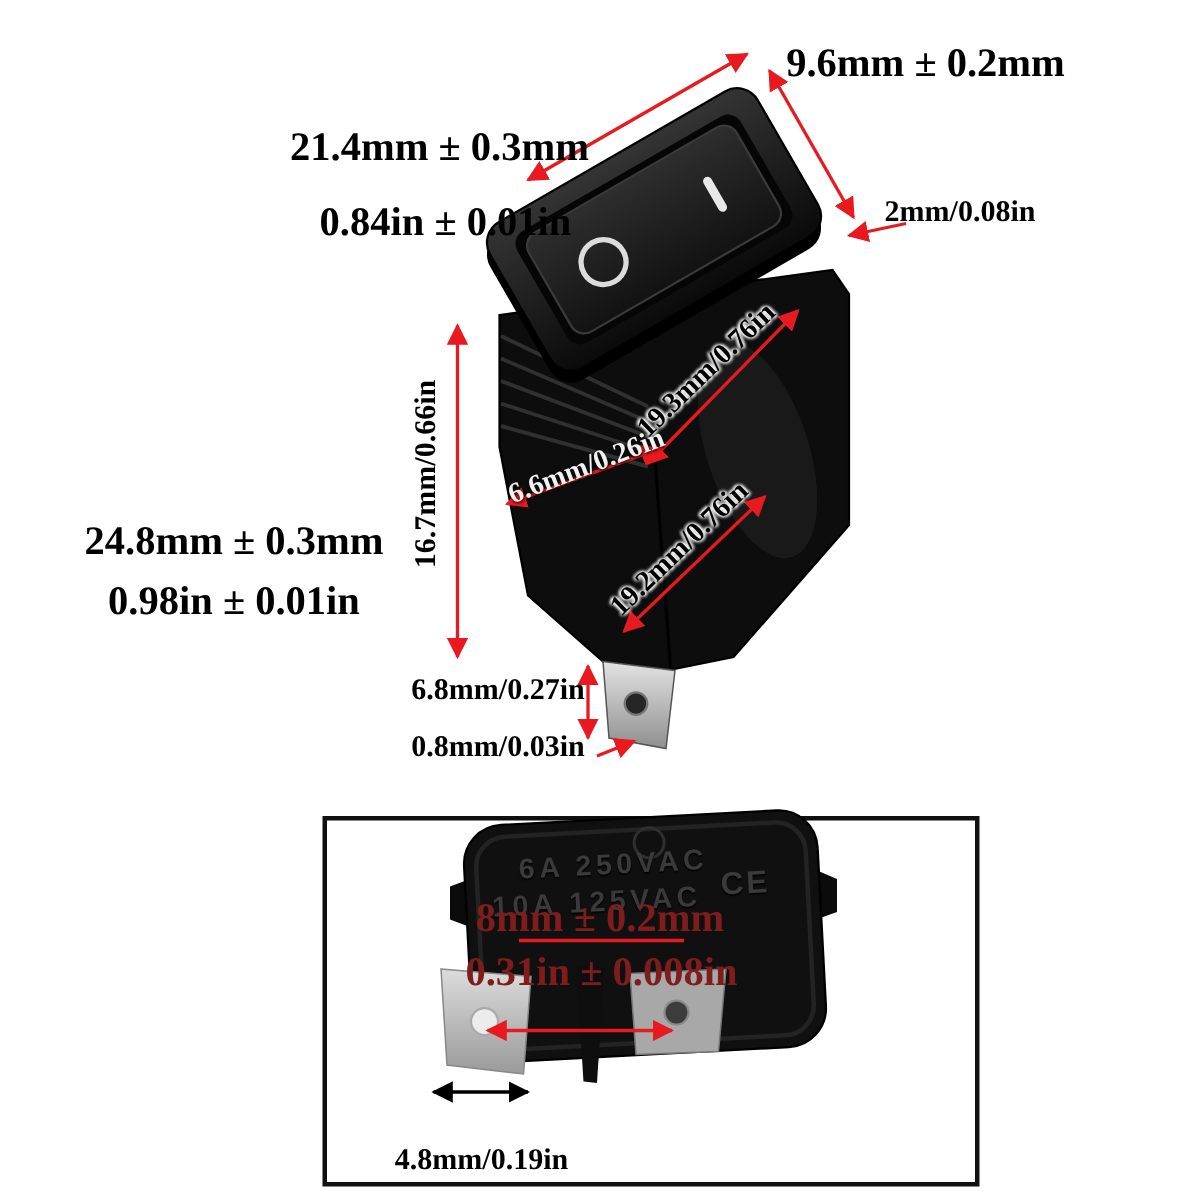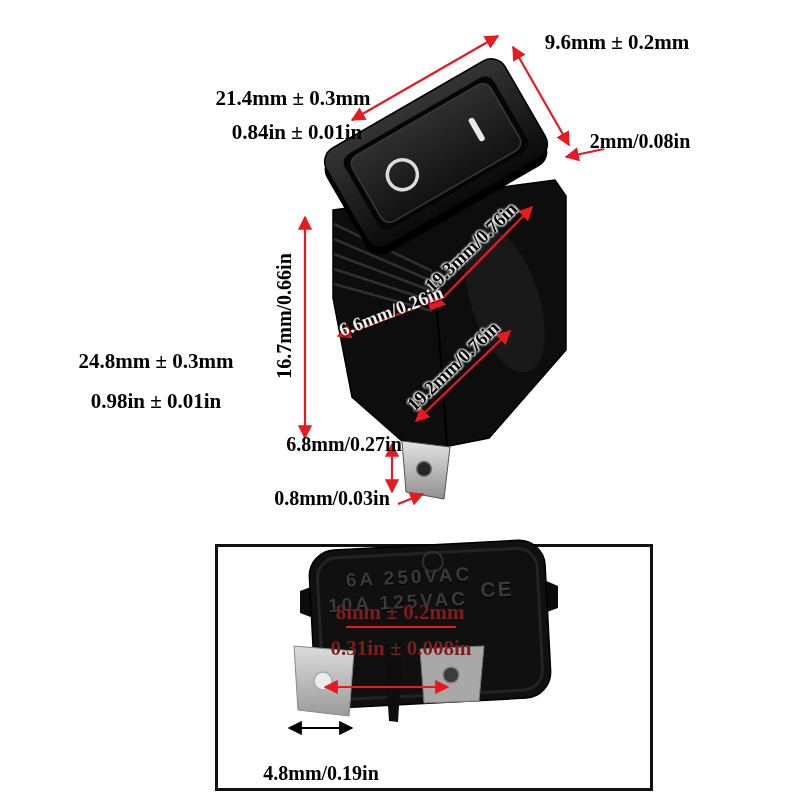--- a/index.html
+++ b/index.html
@@ -2,21 +2,21 @@
 <html><head>
 <meta charset="utf-8">
 <style>
   * { margin:0; padding:0; box-sizing:border-box; }
   html,body { width:800px; height:800px; background:#ffffff; }
   body { position:relative; overflow:hidden; font-family:"Liberation Serif", serif; }
   .stage { position:absolute; left:0; top:0; width:800px; height:800px; }
   svg.art { position:absolute; left:0; top:0; pointer-events:none; }
   .lbl {
     position:absolute; font-weight:bold; color:#000; white-space:nowrap;
-    font-size:21px; transform:translate(-50%,-50%); line-height:1;
+    font-size:27px; transform:translate(-50%,-50%); line-height:1;
   }
   .sm { font-size:20px; }
   .xs { font-size:19px; }
   .r90  { transform:translate(-50%,-50%) rotate(-90deg); }
   .r44  { transform:translate(-50%,-50%) rotate(-44deg); }
   .r21  { transform:translate(-50%,-50%) rotate(-21deg); }
   .r3   { transform:translate(-50%,-50%) rotate(-3deg); }
   .halo { color:#000; text-shadow:0 0 3px #fff, 0 0 3px #fff, 1px 1px 2px #fff, -1px -1px 2px #fff; }
   .white{ color:#f1f1f1; text-shadow:0 1px 2px #000; }
   .red  { color:#7f1d1d; }
@@ -121,28 +121,28 @@
       <line x1="398" y1="504" x2="423" y2="494" marker-end="url(#ar)"></line>
       <line x1="346" y1="627" x2="456" y2="627"></line>
       <line x1="325" y1="687" x2="448" y2="687" marker-start="url(#ar)" marker-end="url(#ar)"></line>
       <line x1="289" y1="728" x2="352" y2="728" stroke="#000" marker-start="url(#ab)" marker-end="url(#ab)"></line>
     </g>
   </svg>
 
   <div class="lbl" style="left:617px; top:42px;">9.6mm ± 0.2mm</div>
   <div class="lbl sm" style="left:640px; top:141px;">2mm/0.08in</div>
   <div class="lbl" style="left:293px; top:98px;">21.4mm ± 0.3mm</div>
-  <div class="lbl" style="left:297px; top:132px;text-align:right;">0.84in ± 0.01in</div>
+  <div class="lbl" style="left:297px; top:148px;text-align:right;">0.84in ± 0.01in</div>
   <div class="lbl" style="left:156px; top:361px;">24.8mm ± 0.3mm</div>
   <div class="lbl" style="left:156px; top:401px;">0.98in ± 0.01in</div>
   <div class="lbl sm r90" style="left:284px; top:316px;">16.7mm/0.66in</div>
   <div class="lbl xs r44 halo" style="left:471px; top:247px;">19.3mm/0.76in</div>
   <div class="lbl xs r21 white" style="left:391px; top:311px;">6.6mm/0.26in</div>
   <div class="lbl xs r44 halo" style="left:453px; top:366px;">19.2mm/0.76in</div>
-  <div class="lbl sm" style="left:332px; top:444px;margin-left:12px;">6.8mm/0.27in</div>
+  <div class="lbl sm" style="left:332px; top:460px;">6.8mm/0.27in</div>
   <div class="lbl sm" style="left:332px; top:498px;text-align:center;">0.8mm/0.03in</div>
 
   <div class="lbl emboss r3" style="left:409px; top:577px;">6A 250VAC</div>
   <div class="lbl emboss r3" style="left:398px; top:602px;">10A 125VAC</div>
   <div class="lbl emboss ce r3" style="left:497px; top:589px;">CE</div>
 
   <div class="lbl red" style="left:400px; top:612px;">8mm ± 0.2mm</div>
   <div class="lbl red" style="left:401px; top:648px;">0.31in ± 0.008in</div>
   <div class="lbl sm" style="left:321px; top:745px;margin-top:28px;">4.8mm/0.19in</div>
 

